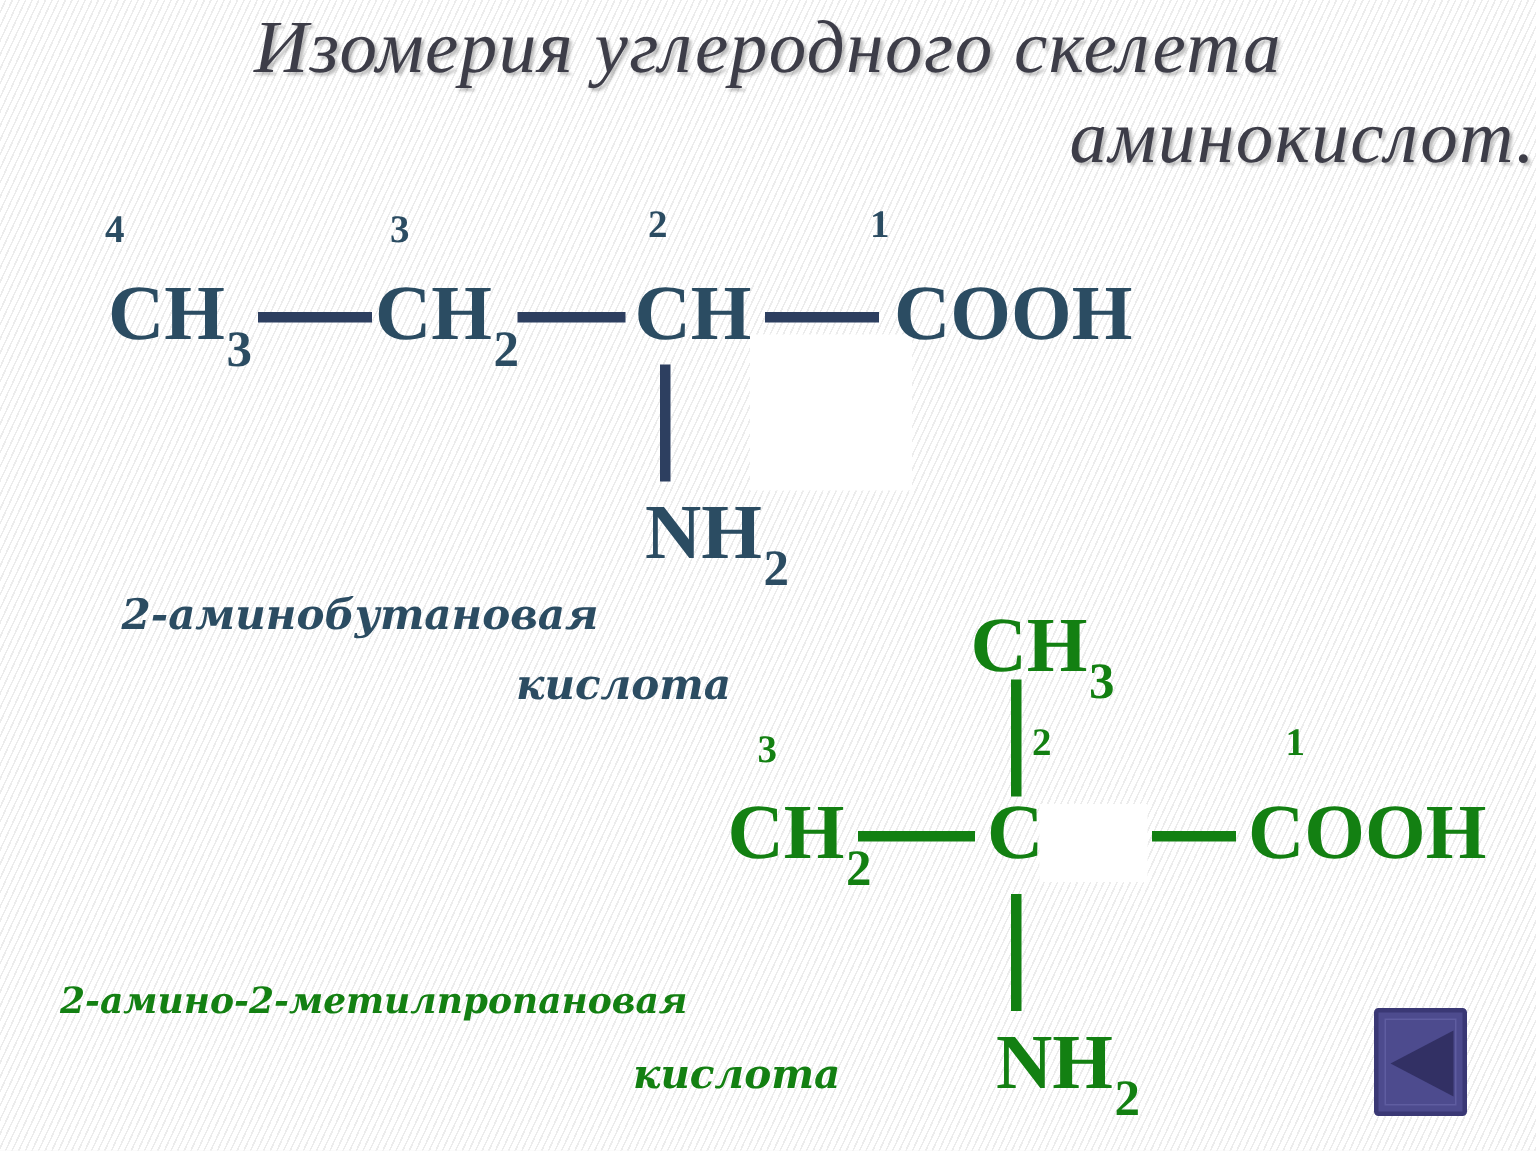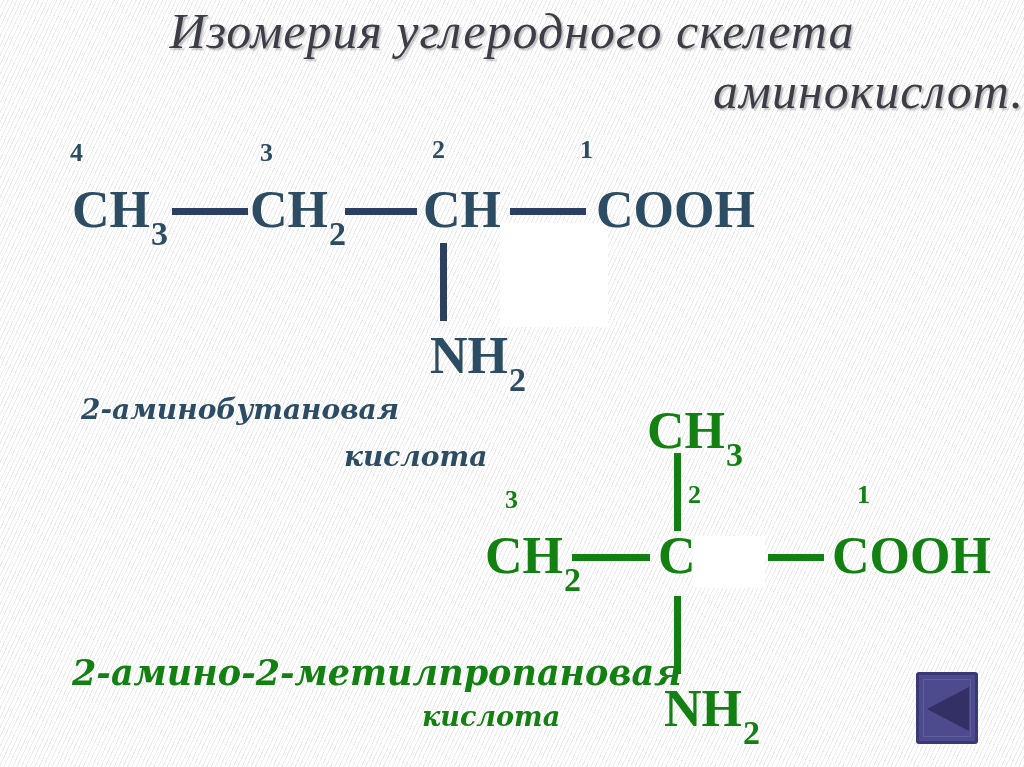--- a/index.html
+++ b/index.html
@@ -81,20 +81,20 @@
   <span class="abs formula green" style="left:485px; top:530px;"><span>CH</span><span class="sub">2</span></span>
   <div class="hbond green-bg" style="left:572px; top:554px; width:78px;"></div>
   <span class="abs formula green" style="left:658px; top:530px;">C</span>
   <div class="whitebox" style="left:693px; top:536px; width:72px; height:52px;"></div>
   <div class="hbond green-bg" style="left:768px; top:554px; width:56px;"></div>
   <span class="abs formula green" style="left:832px; top:530px;">COOH</span>
 
   <div class="vbond green-bg" style="left:674px; top:596px; height:78px;"></div>
   <span class="abs formula green" style="left:664px; top:683px;"><span>NH</span><span class="sub">2</span></span>
 
-  <span class="abs name green" style="left:72px; top:655px; font-size:35px;">2-амино-2-метилпропановая</span>
+  <span class="abs name green" style="left:40px; top:655px; font-size:24px;">2-амино-2-метилпропановая</span>
   <span class="abs name green" style="left:422px; top:703px; font-size:27px;">кислота</span>
 </div>
 
 <div class="nav-btn">
   <div class="inner"></div>
   <div class="tri"></div>
 </div>
 
 </body></html>

